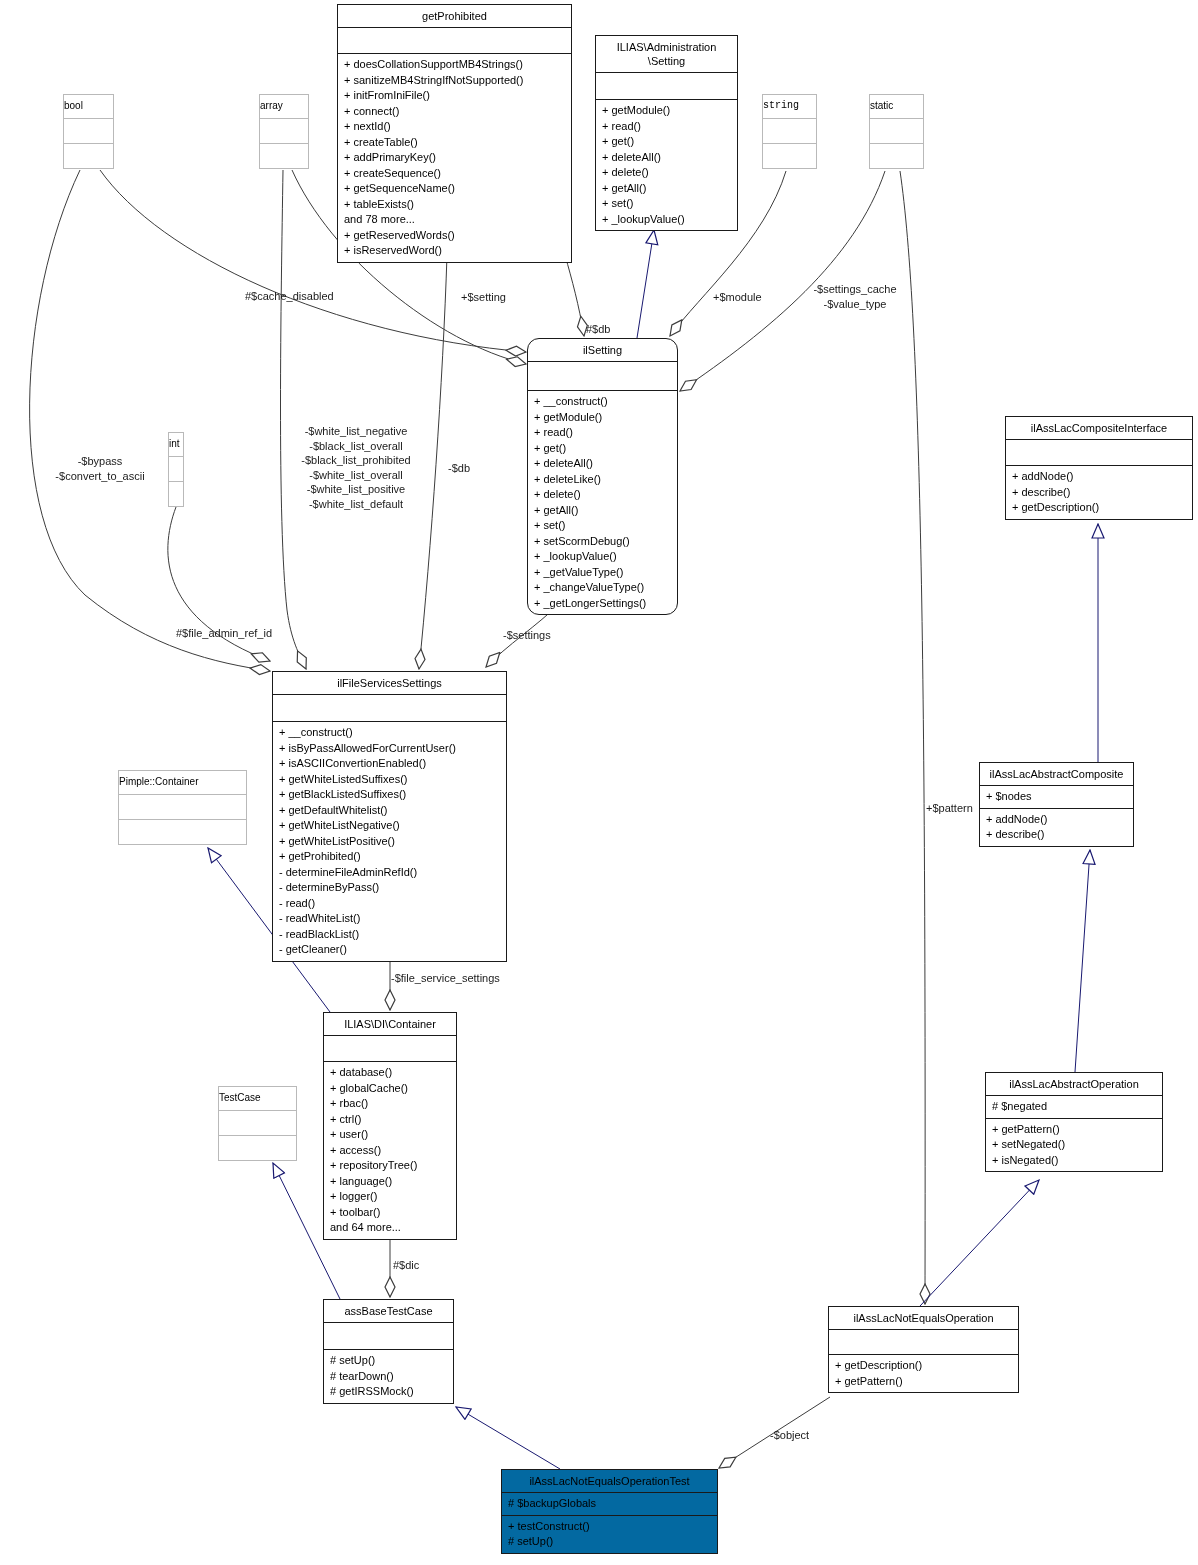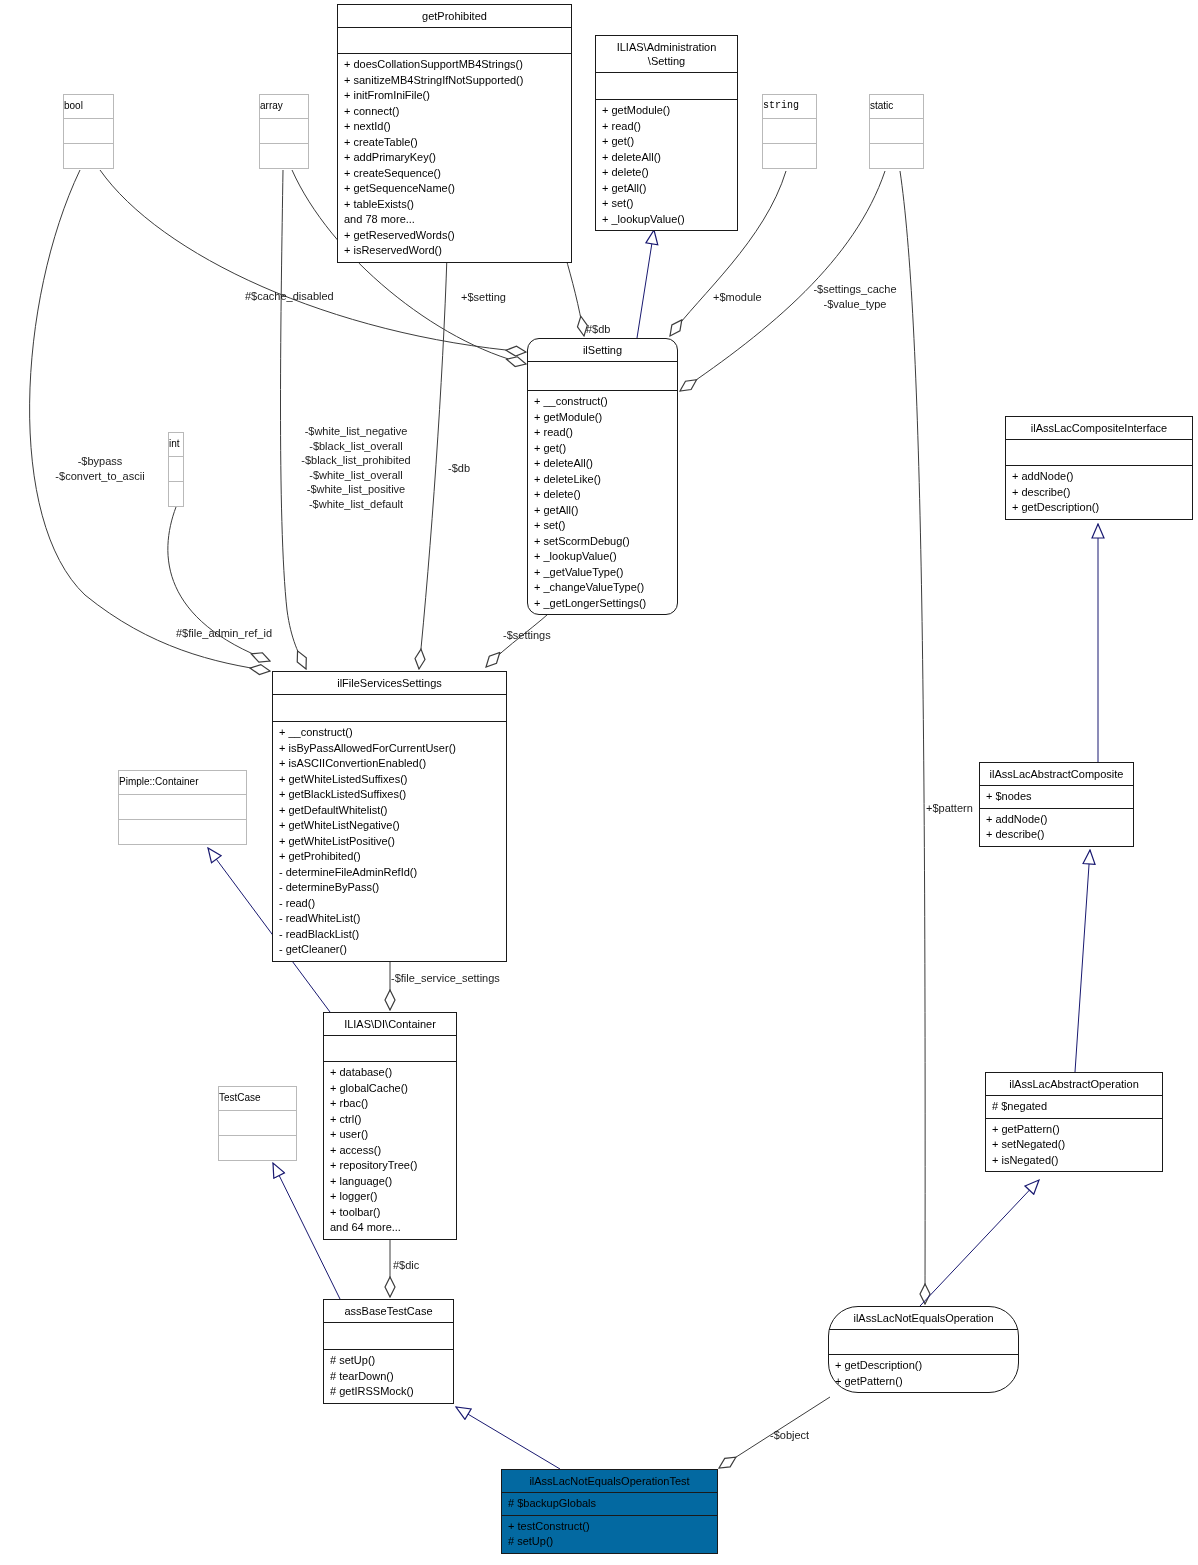--- a/index.html
+++ b/index.html
@@ -206,21 +206,21 @@
   <div class="cls" style="left:323px;top:1299px;width:131px;">
     <div class="t">assBaseTestCase</div>
     <div class="c" style="height:27px;"></div>
     <div class="c">
         <div># setUp()</div>
         <div># tearDown()</div>
         <div># getIRSSMock()</div>
       </div>
   </div>
 
-  <div class="cls" style="left:828px;top:1306px;width:191px;border-radius:30px;">
+  <div class="cls" style="left:828px;top:1306px;width:191px;">
     <div class="t">ilAssLacNotEqualsOperation</div>
     <div class="c" style="height:25px;"></div>
     <div class="c">
         <div>+ getDescription()</div>
         <div>+ getPattern()</div>
       </div>
   </div>
 
   <div class="cls hl" style="left:501px;top:1469px;width:217px;">
     <div class="t">ilAssLacNotEqualsOperationTest</div>

